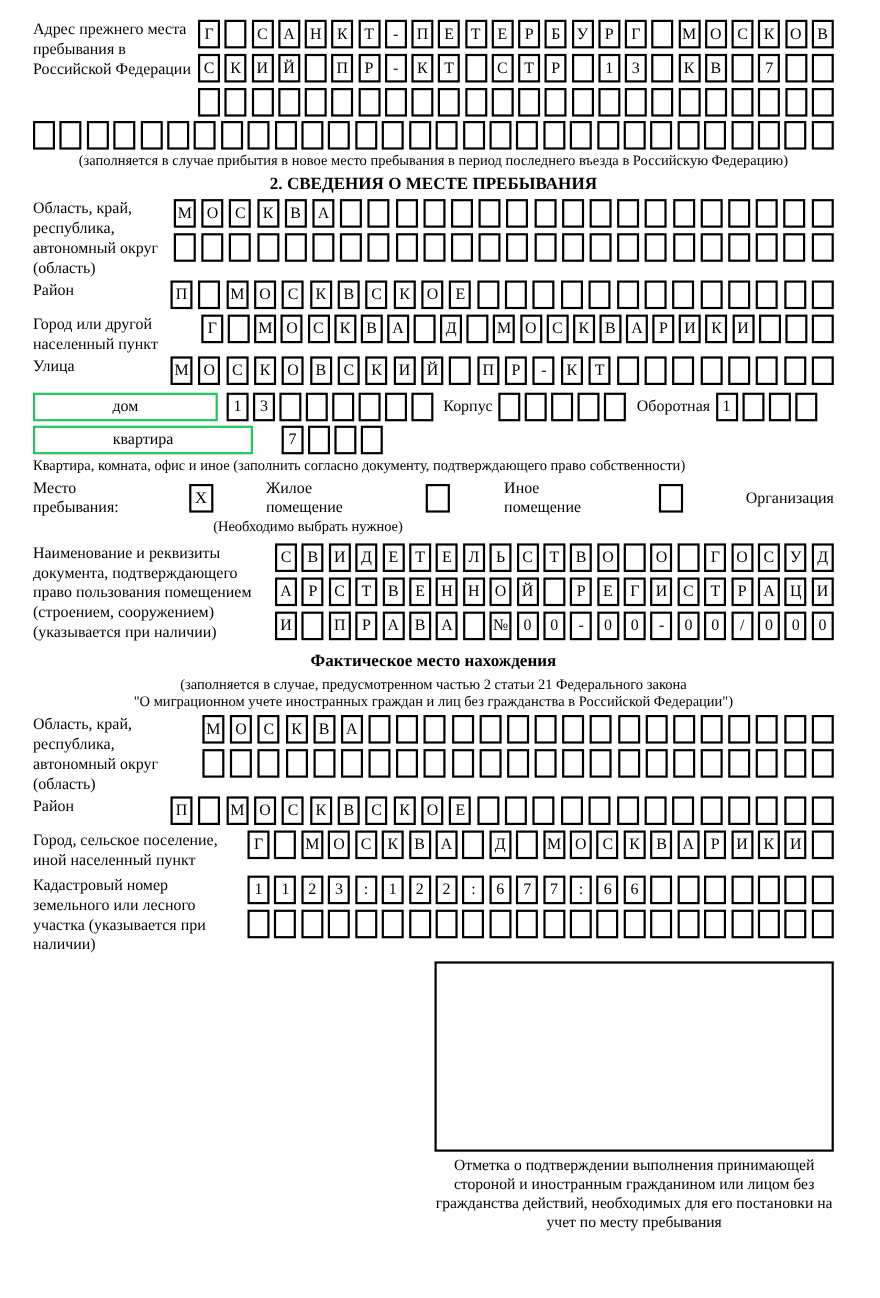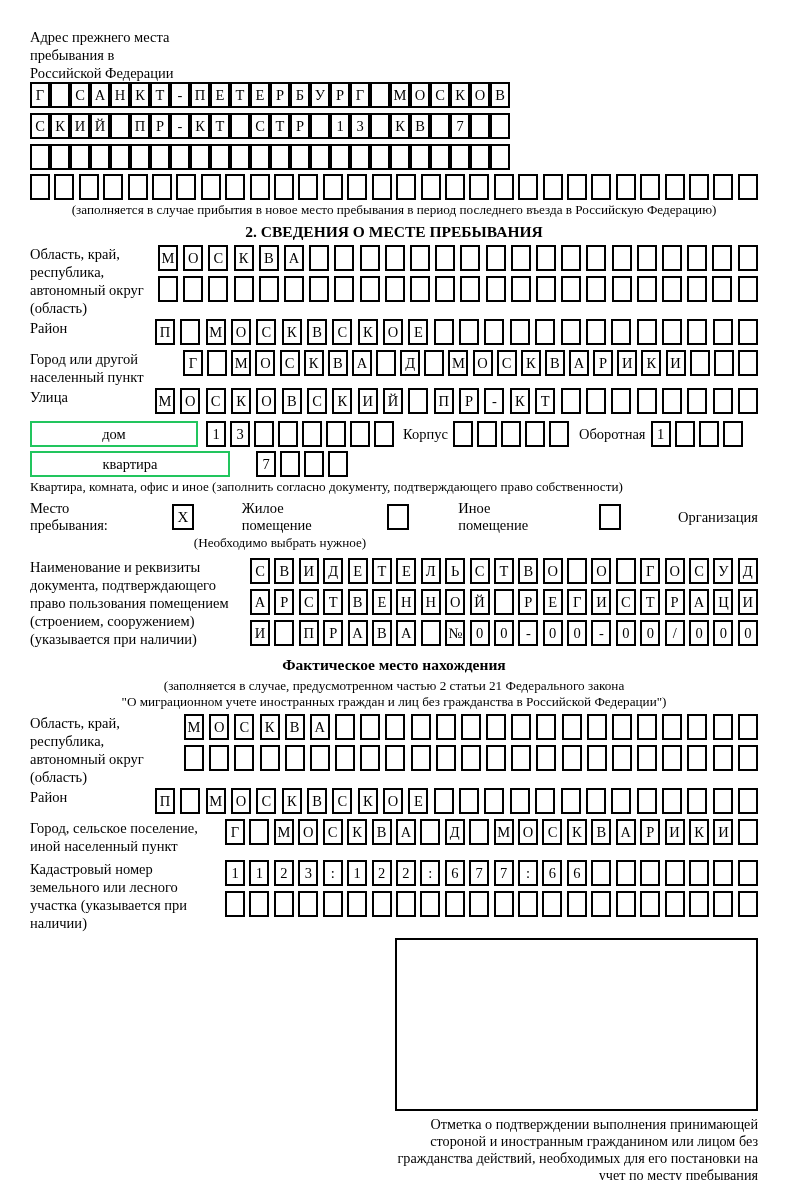--- a/index.html
+++ b/index.html
@@ -31,22 +31,22 @@
   .caption { font-size:13.2px; line-height:16px; }
   .caption-center { text-align:center; }
   .sec-title { text-align:center; font-weight:bold; font-size:15.5px; }
   .checkbox {
     width:22px; height:26px; border:2px solid #000; box-sizing:border-box;
     display:flex; align-items:center; justify-content:center; font-size:15px; flex:none;
   }
   .stay-row { display:flex; align-items:center; margin-top:5px;gap:40px; }
   .stamp-wrap { margin-left:365px; width:363px; margin-top:6px; }
   .stamp-box { height:173px; border:2px solid #000; box-sizing:border-box; }
-  .stamp-caption { text-align:right; font-size:14.2px; line-height:17px; margin-top:5px; }
-  .mt2{margin-top:2px;} .mt4{margin-top:4px;} .mt5{margin-top:5px;} .mt7{margin-top:7px;} .mt8{margin-top:8px;} .mt18{margin-top:18px;flex-direction:column;}
+  .stamp-caption { text-align:center; font-size:14.2px; line-height:17px; margin-top:5px; }
+  .mt2{margin-top:2px;} .mt4{margin-top:4px;} .mt5{margin-top:5px;} .mt7{margin-top:7px;} .mt8{margin-top:8px;} .mt18{margin-top:8px;}
 </style>
 </head>
 <body>
 
 <div class="page">
 
 
   <div class="form-row mt18">
     <div class="row-label w150">Адрес прежнего места пребывания в Российской Федерации</div>
     <div class="stack">

